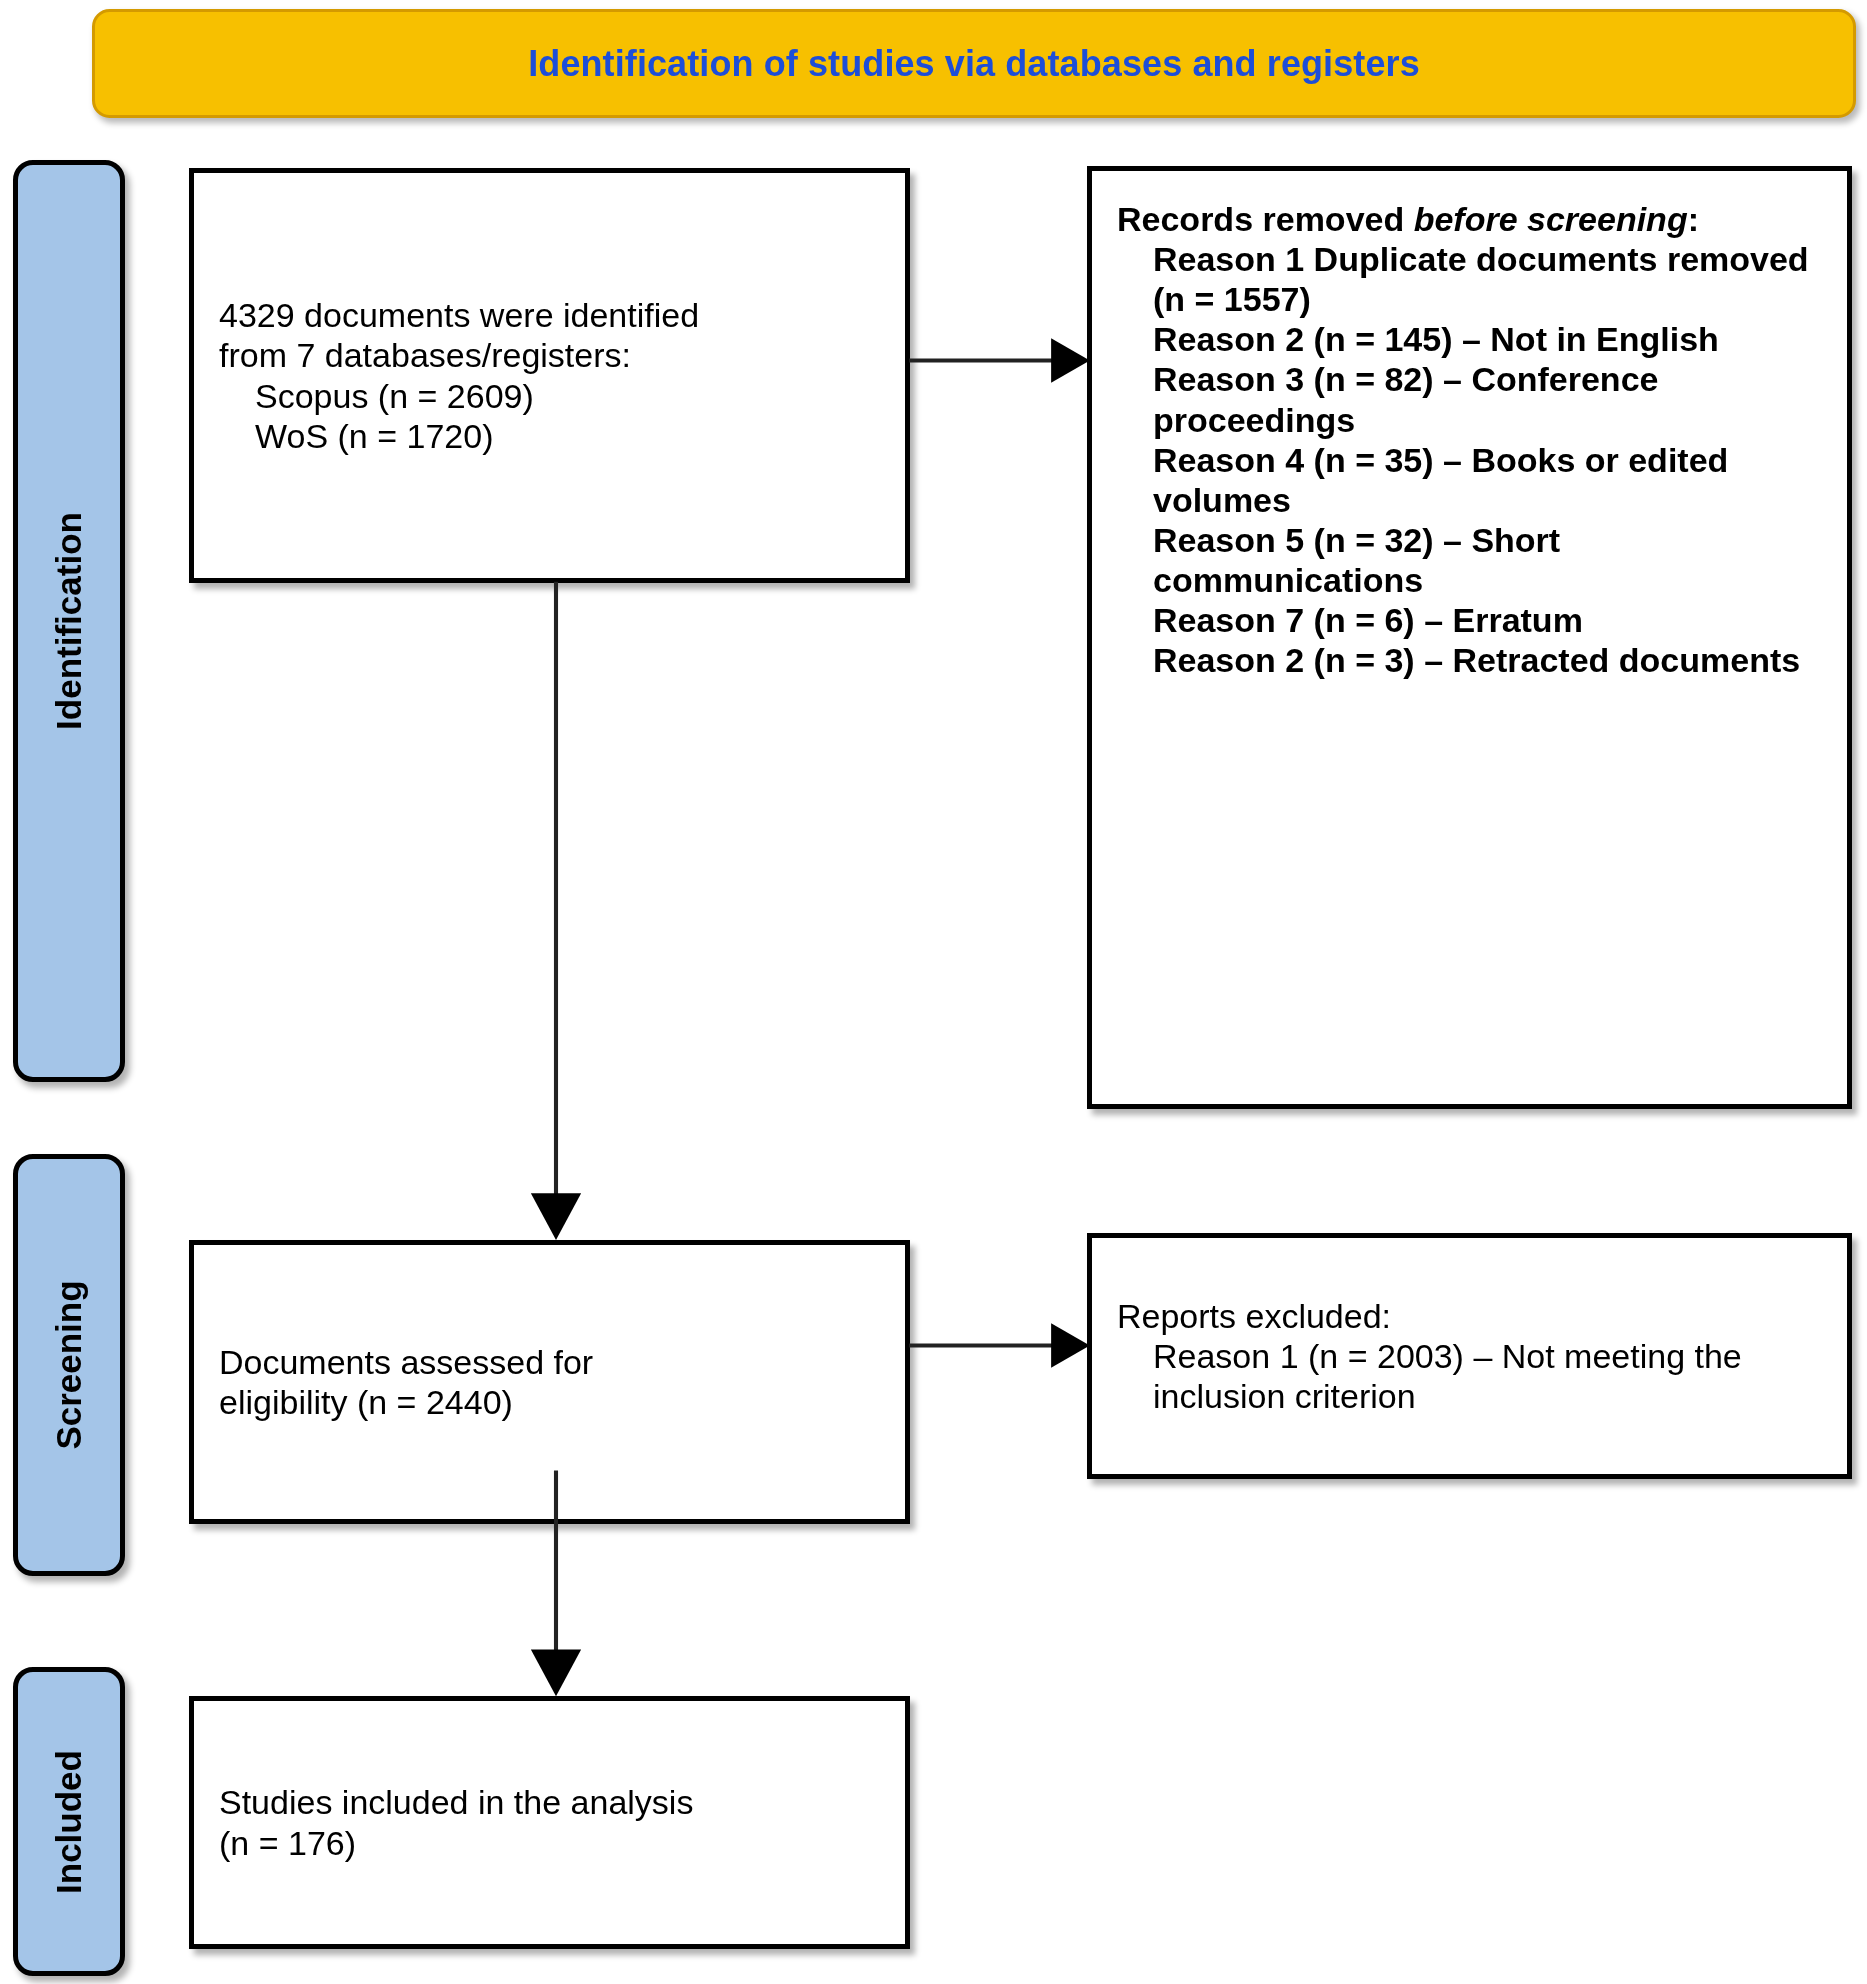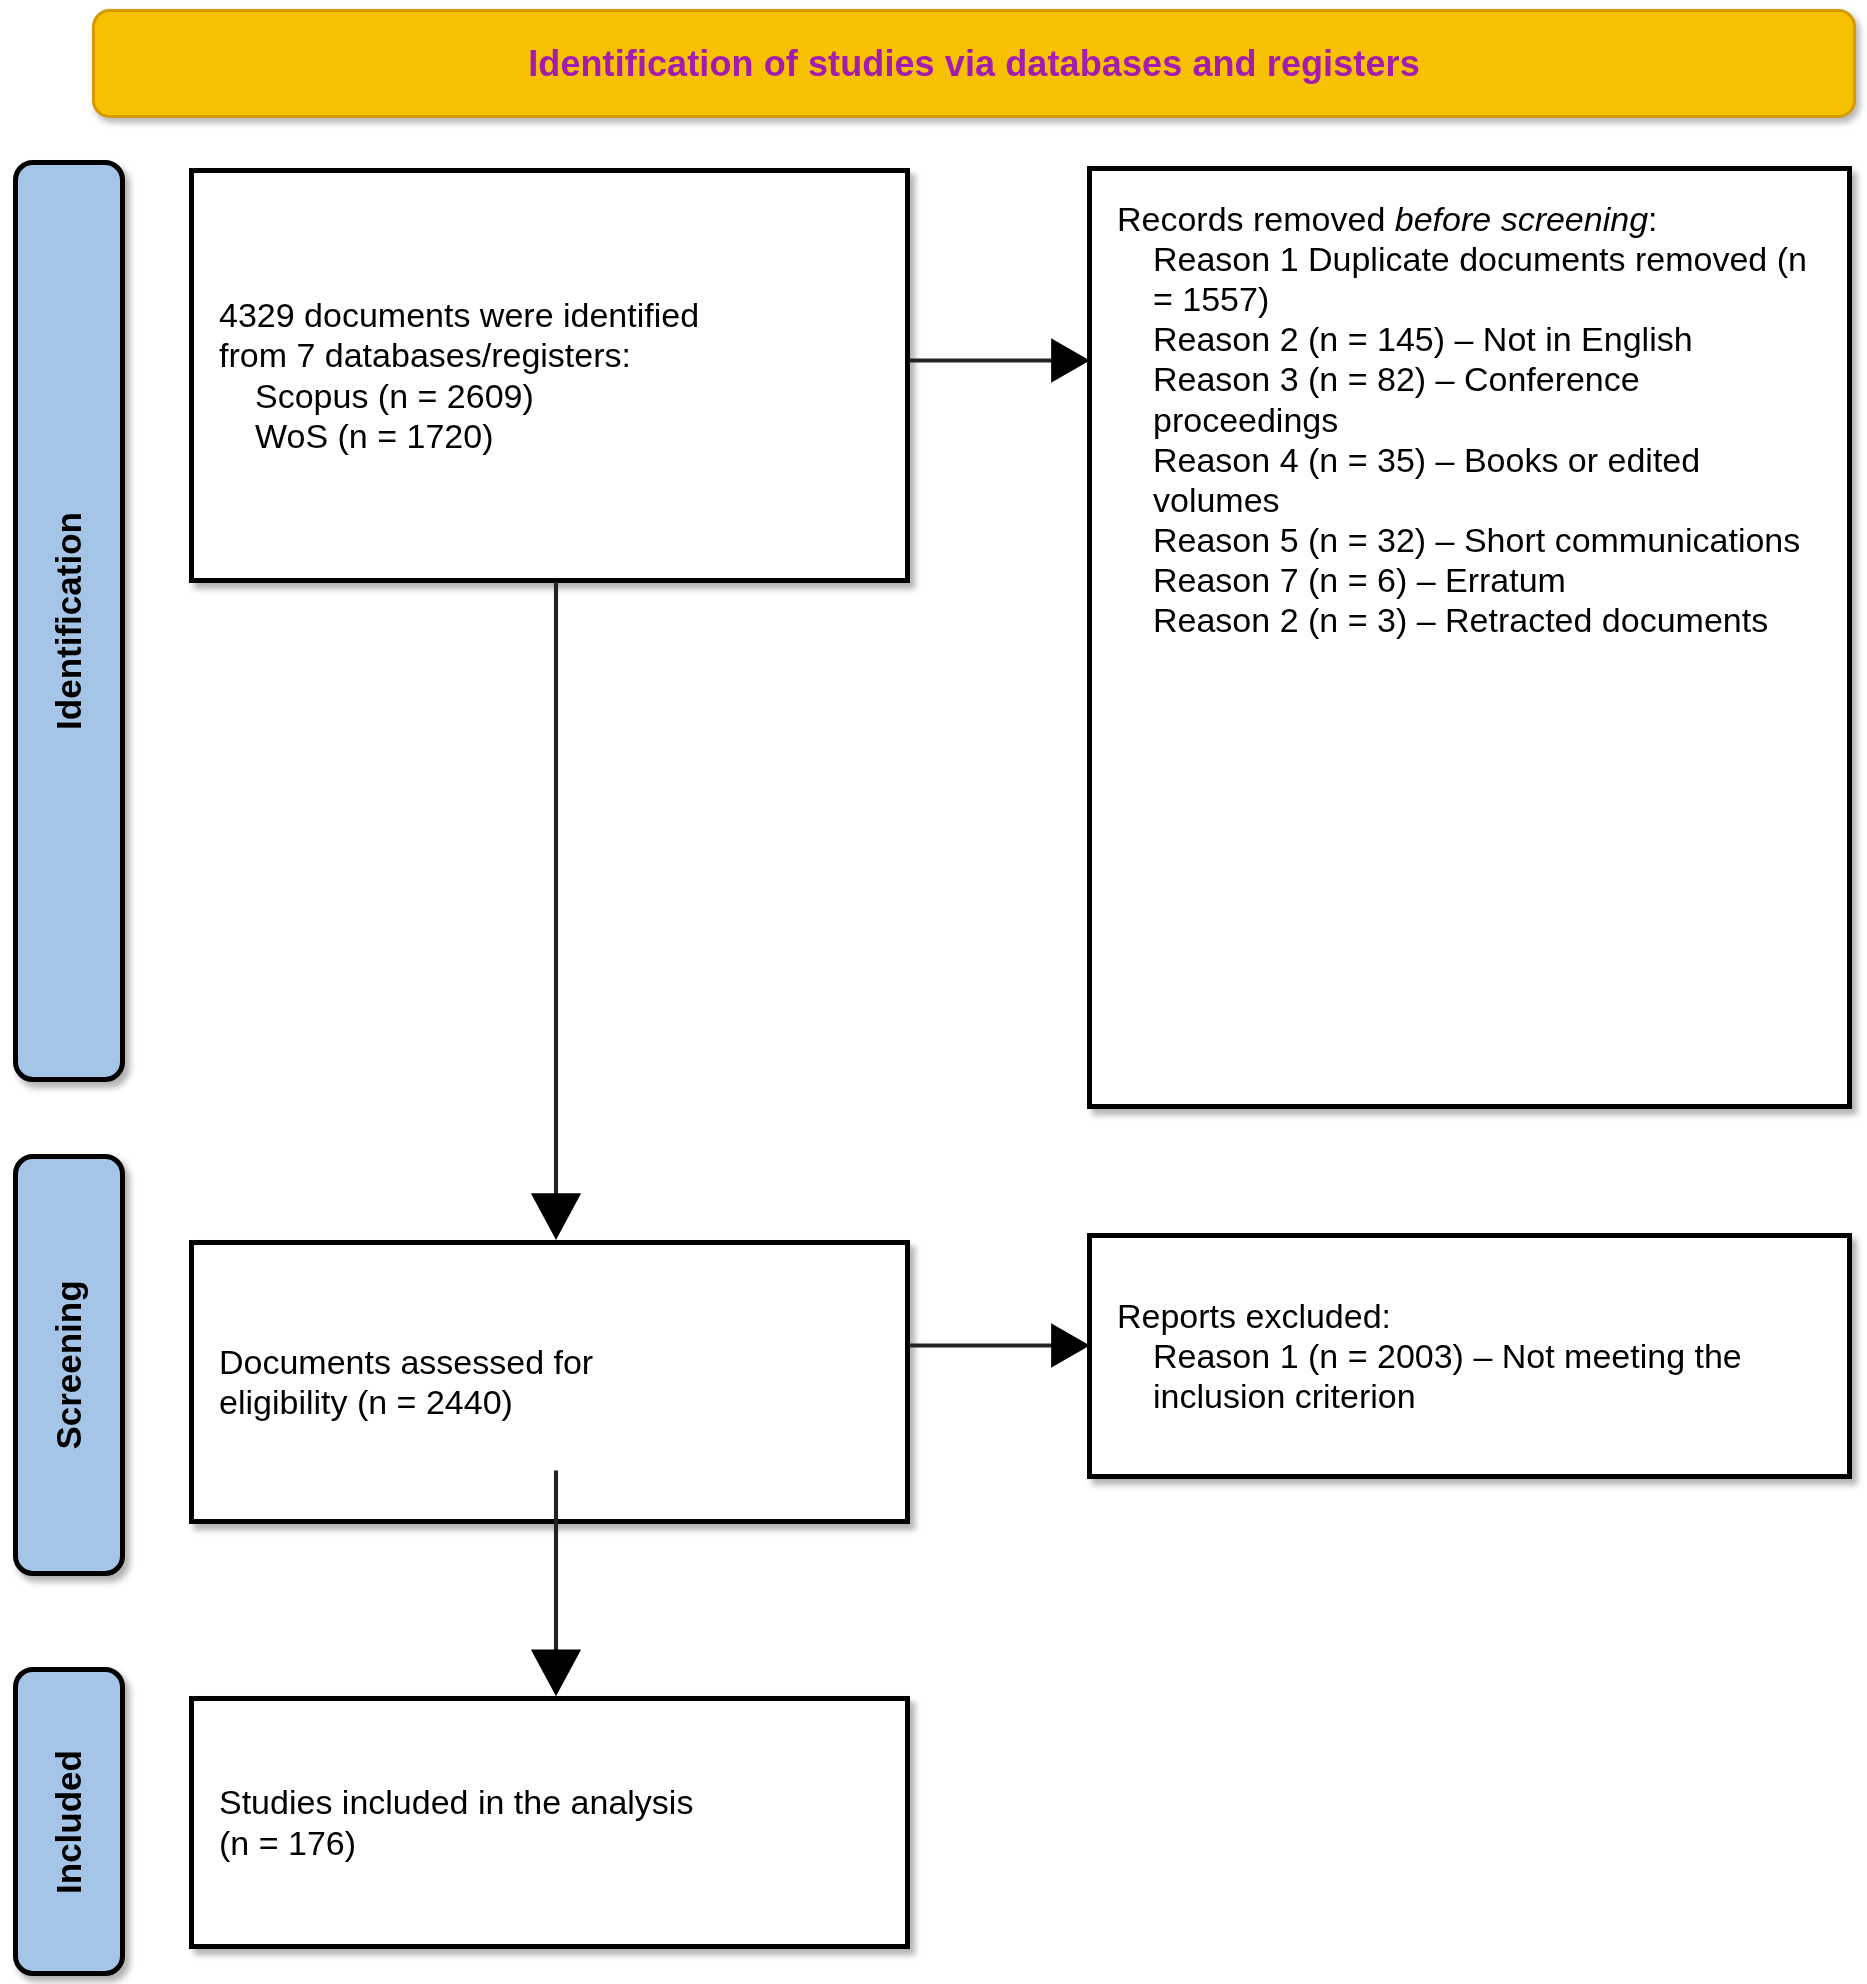--- a/index.html
+++ b/index.html
@@ -28,21 +28,21 @@
     border-radius: 17.6px;
     box-sizing: border-box;
     display: flex;
     align-items: center;
     justify-content: center;
     box-shadow: 3.5px 4.7px 5.9px rgba(0,0,0,0.28);
   }
   .stage-header-label {
     font-size: 36px;
     font-weight: bold;
-    color: #a21caf;
+    color: #1d4ed8;
     letter-spacing: 0.1px;
     text-align: center;
   }
 
   
   .phase-rail {
     position: absolute;
     background: #A4C5E8;
     border: 5.3px solid #000000;
     border-radius: 20px;
@@ -82,21 +82,21 @@
     font-size: 34px;
     line-height: 1.18;
     color: #000000;
     white-space: pre-wrap;
   }
   .flow-line.indent { padding-left: 36px; }
   .flow-line em { font-style: italic; }
 
   #box-identified      { left: 189px;  top: 168px;  width: 721px; height: 415px; }
   #box-removed         { left: 1087px; top: 166px;  width: 765px; height: 943px; justify-content: flex-start; }
-  #box-removed .flow-box-inner { padding-top: 28px; }
+  #box-removed .flow-box-inner { padding-top: 28px; font-weight: bold; }
   #box-eligibility     { left: 189px;  top: 1240px; width: 721px; height: 284px; }
   #box-excluded        { left: 1087px; top: 1233px; width: 765px; height: 246px; }
   #box-included        { left: 189px;  top: 1696px; width: 721px; height: 253px; }
 
   
   .arrow { position: absolute; }
   .arrow svg { display: block; }
 </style>
 </head>
 <body>

